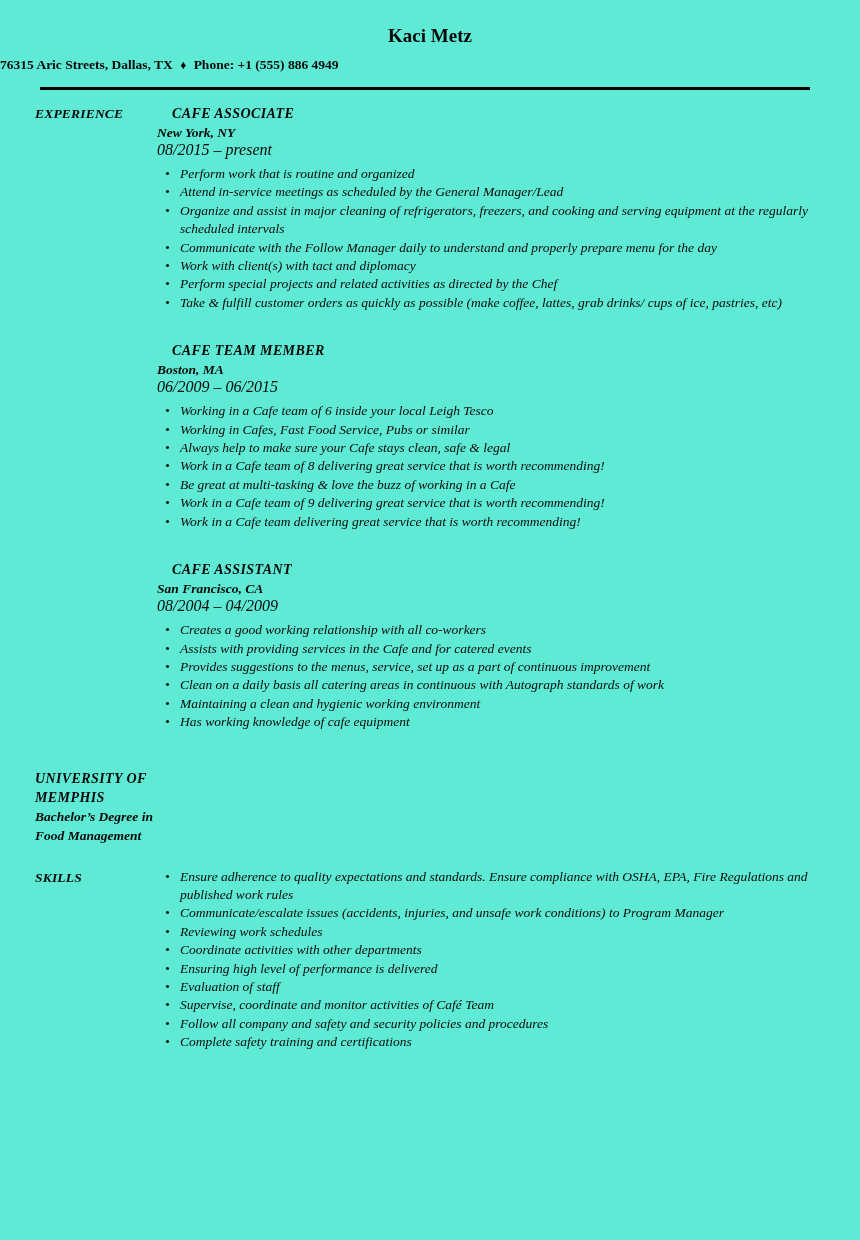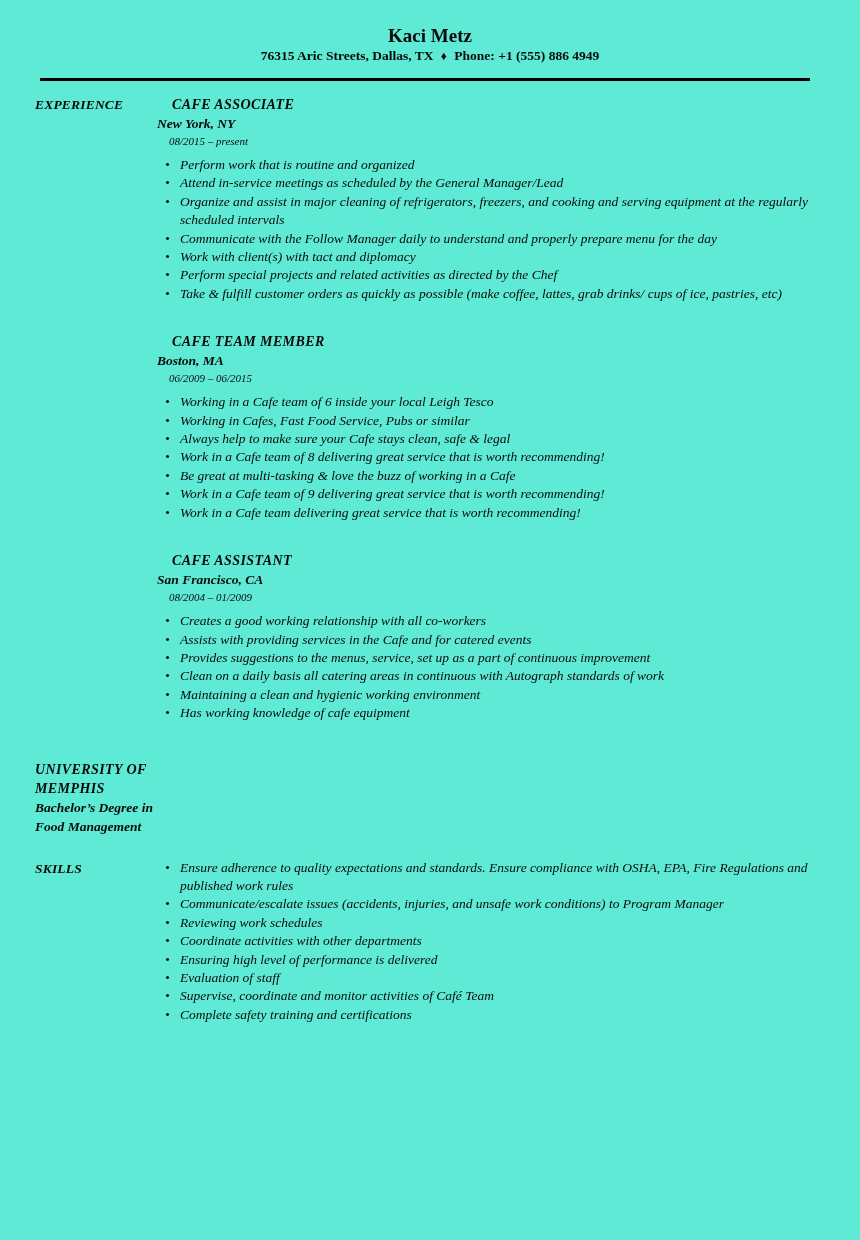--- a/index.html
+++ b/index.html
@@ -17,21 +17,21 @@
     overflow: hidden;
   }
   .resume-name {
     margin: 0;
     text-align: center;
     font-size: 19px;
     line-height: 23px;
     font-weight: bold;
   }
   .contact-line {
-    text-align: center;
+    margin-top: 9px;
     font-size: 13.5px;
     line-height: 17px;
     font-weight: bold;
   }
   .contact-line .sep {
     display: inline-block;
     padding: 0 4px;
     font-size: 12px;
   }
   .header-divider {
@@ -63,23 +63,22 @@
     line-height: 19px;
     letter-spacing: 0.4px;
     margin-left: 15px;
   }
   .job-location {
     font-size: 13.5px;
     font-weight: bold;
     line-height: 19px;
   }
   .job-dates {
-    font-size: 11px;
+    font-size: 16px;
     line-height: 16px;
-    margin-left: 12px;
   }
   ul.bullets {
     margin: 7px 0 0 0;
     padding: 0;
     list-style: none;
   }
   ul.bullets li {
     position: relative;
     font-size: 13.5px;
     line-height: 18.4px;
@@ -153,21 +152,21 @@
               <li>Always help to make sure your Cafe stays clean, safe &amp; legal</li>
               <li>Work in a Cafe team of 8 delivering great service that is worth recommending!</li>
               <li>Be great at multi-tasking &amp; love the buzz of working in a Cafe</li>
               <li>Work in a Cafe team of 9 delivering great service that is worth recommending!</li>
               <li>Work in a Cafe team delivering great service that is worth recommending!</li>
             </ul>
           </div>
           <div class="job">
             <div class="job-title">CAFE ASSISTANT</div>
             <div class="job-location">San Francisco, CA</div>
-            <div class="job-dates">08/2004 – 01/2009</div>
+            <div class="job-dates">08/2004 – 04/2009</div>
             <ul class="bullets">
 
             <li>Creates a good working relationship with all co-workers</li>
               <li>Assists with providing services in the Cafe and for catered events</li>
               <li>Provides suggestions to the menus, service, set up as a part of continuous improvement</li>
               <li>Clean on a daily basis all catering areas in continuous with Autograph standards of work</li>
               <li>Maintaining a clean and hygienic working environment</li>
               <li>Has working knowledge of cafe equipment</li>
             </ul>
           </div>
@@ -186,19 +185,20 @@
       <div class="section-body">
         <ul class="bullets">
 
         <li>Ensure adherence to quality expectations and standards. Ensure compliance with OSHA, EPA, Fire Regulations and published work rules</li>
             <li>Communicate/escalate issues (accidents, injuries, and unsafe work conditions) to Program Manager</li>
             <li>Reviewing work schedules</li>
             <li>Coordinate activities with other departments</li>
             <li>Ensuring high level of performance is delivered</li>
             <li>Evaluation of staff</li>
             <li>Supervise, coordinate and monitor activities of Café Team</li>
+            <li>Follow all company and safety and security policies and procedures</li>
             <li>Complete safety training and certifications</li>
           </ul>
       </div>
     </div>
 
   </div>
 </div>
 
 </body></html>

